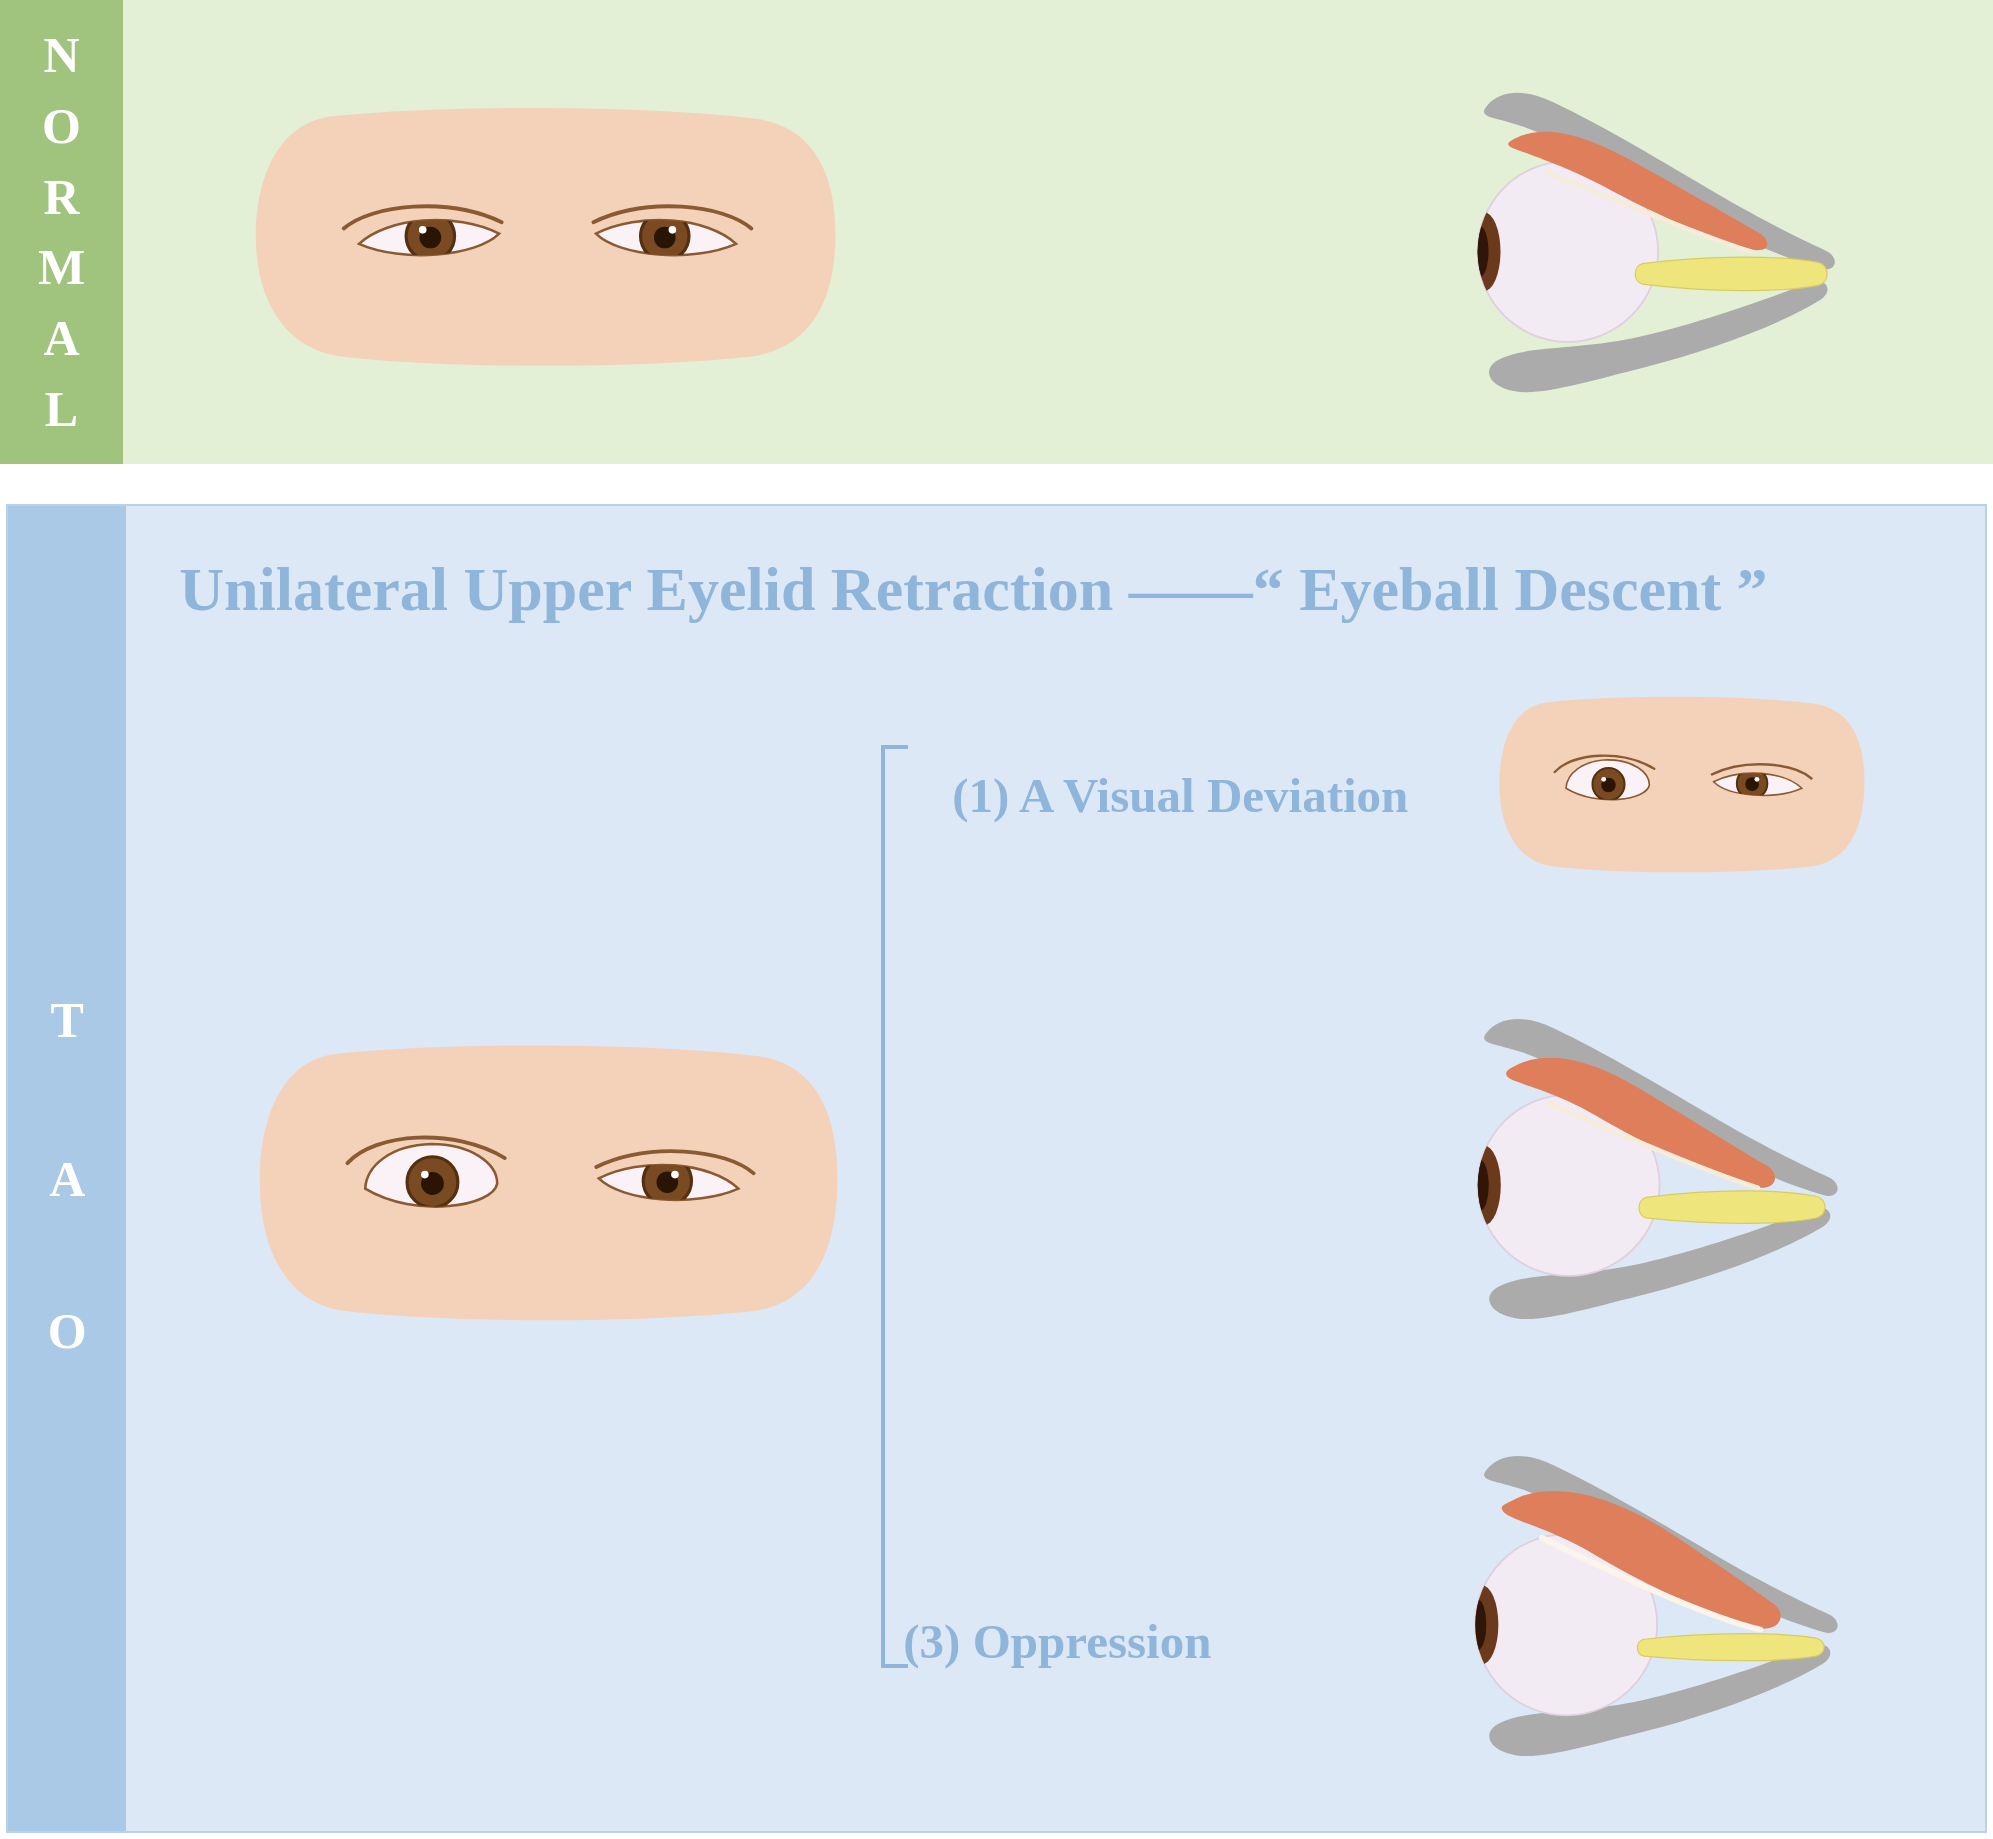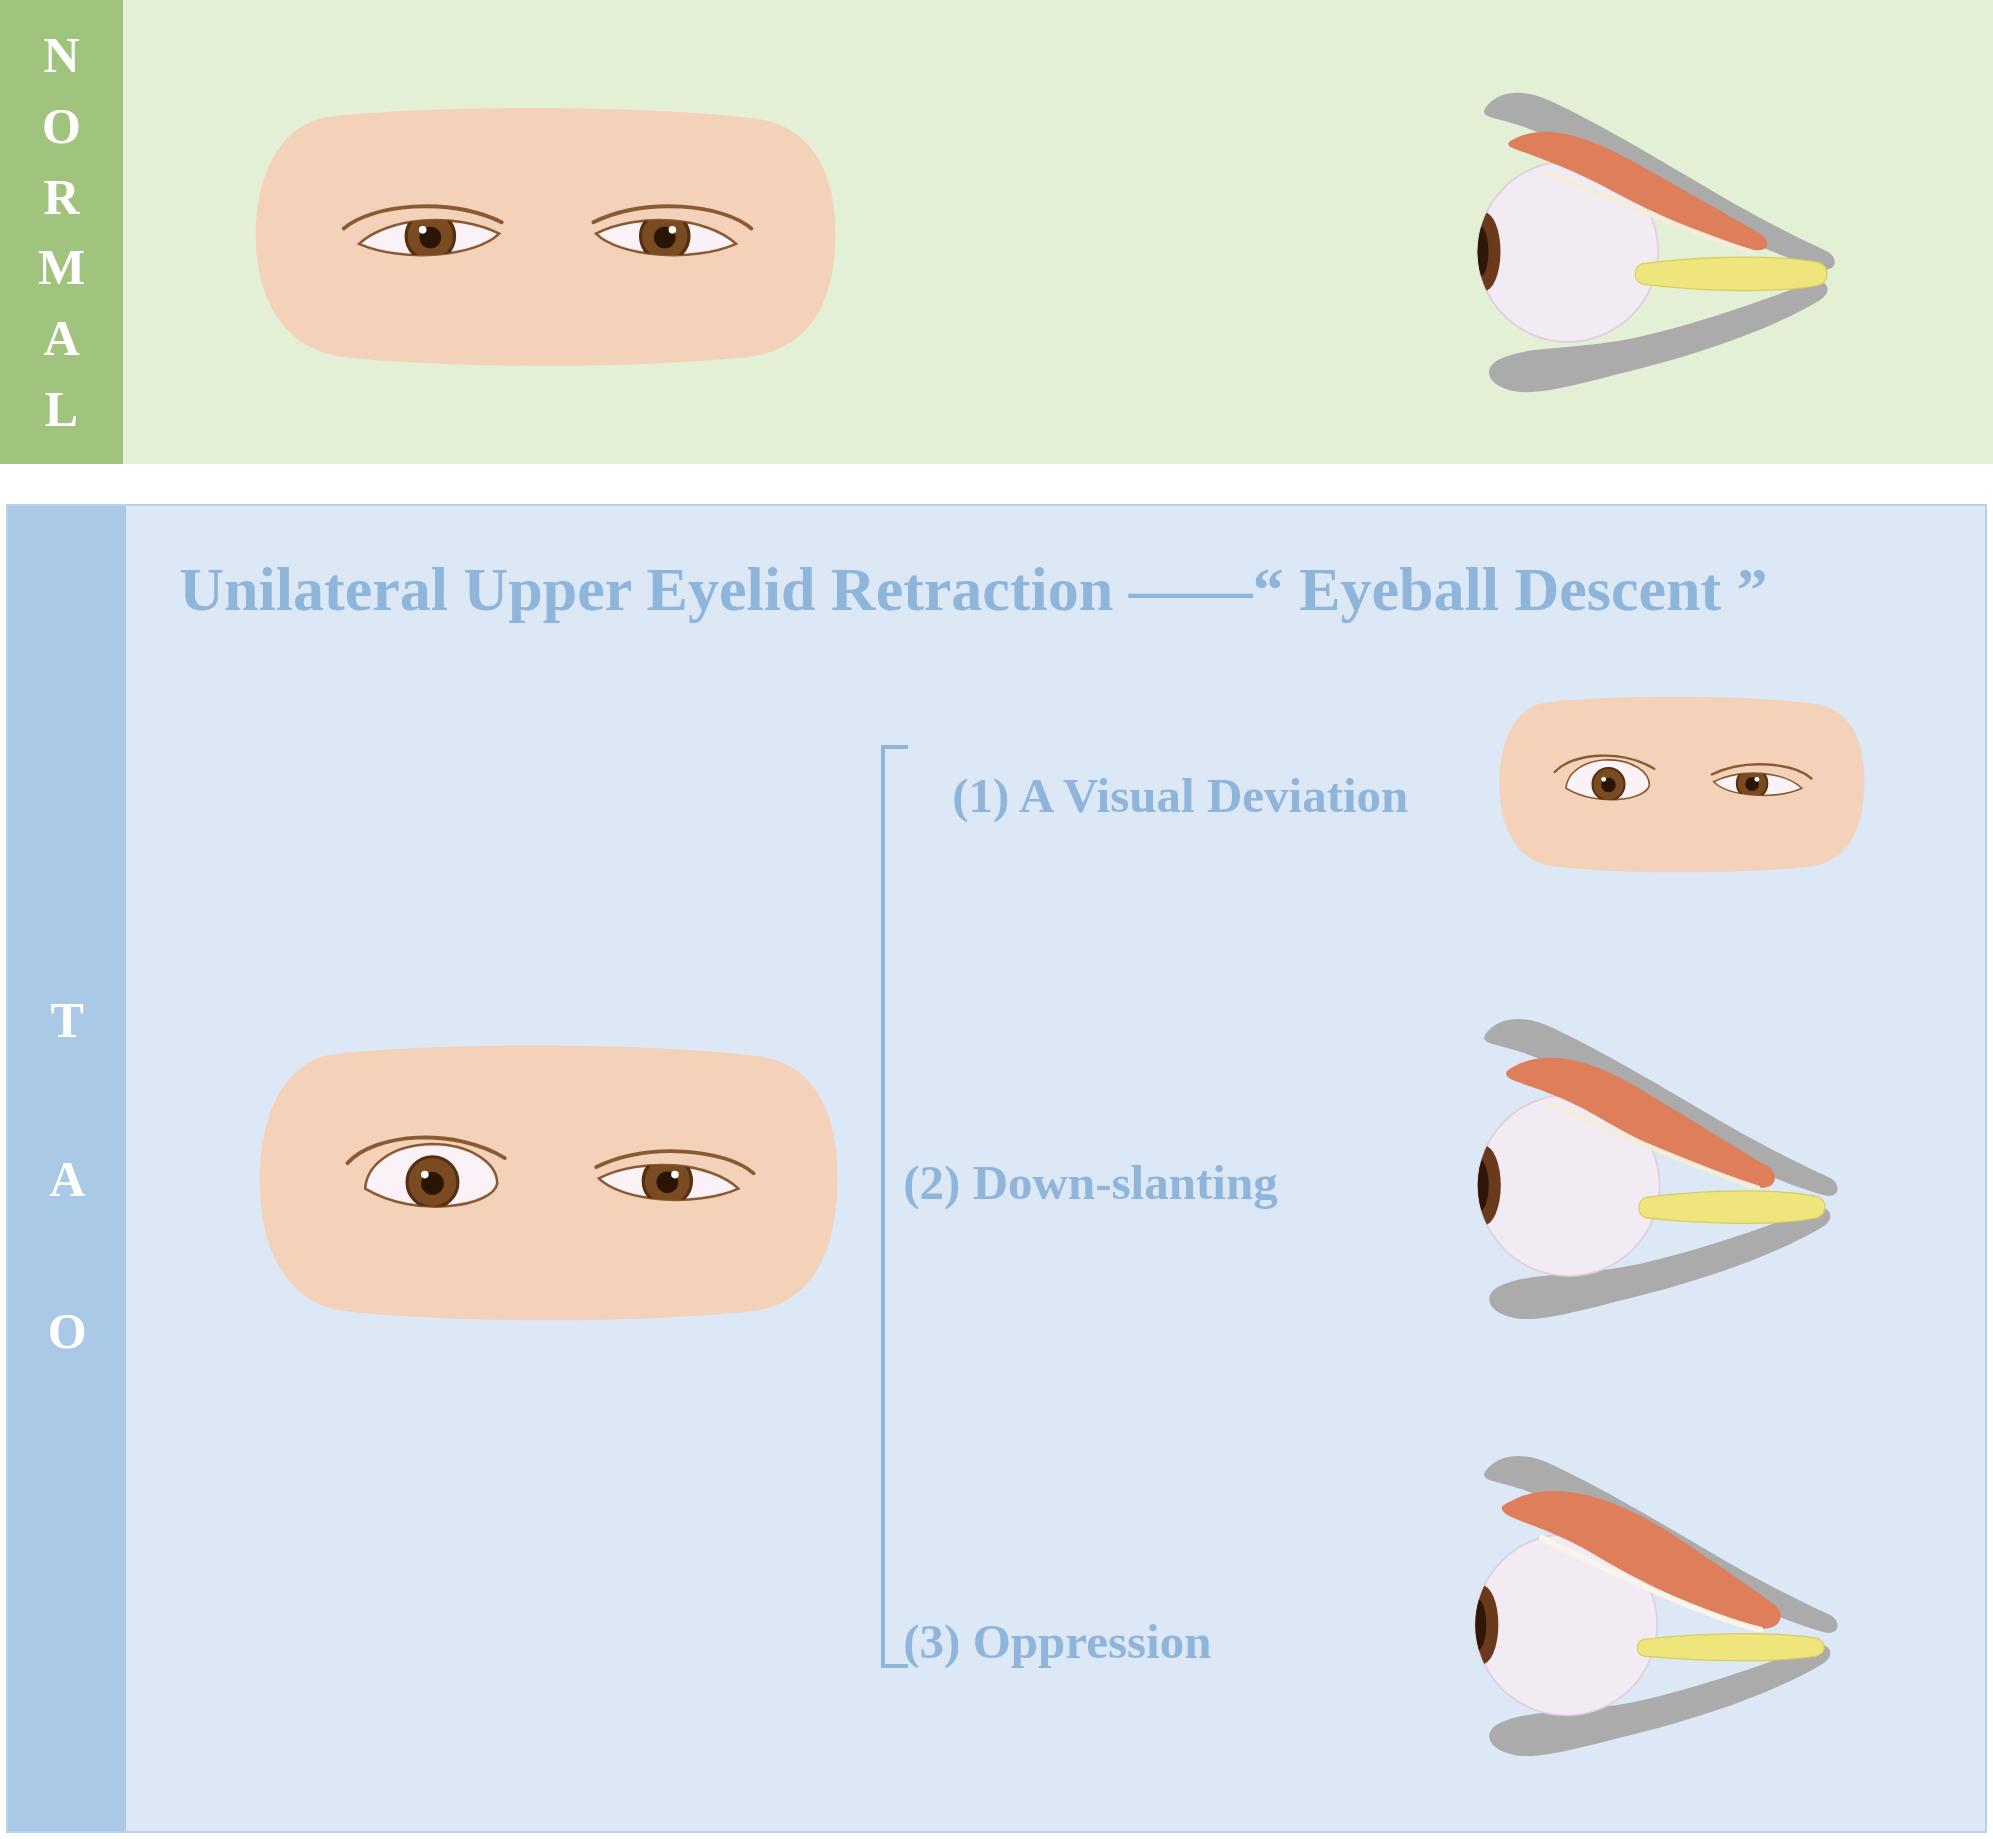--- a/index.html
+++ b/index.html
@@ -153,21 +153,20 @@
           <circle class="iris-ring" cx="-2" cy="-2" r="19"></circle>
           <circle class="f-pupil" cx="-2" cy="-1" r="8.5"></circle>
           <circle class="hl" cx="-8" cy="-7" r="3"></circle>
         </g>
       </g>
     </svg>
 
     <div class="bracket"></div>
 
     <div class="item-label item-1">(1) A Visual Deviation</div>
-    <div class="item-label item-2">(2) Down-slanting</div>
     <div class="item-label item-3">(3) Oppression</div>
 
     <svg class="illus" style="left:1489px;top:188px;width:369px;height:182px" viewBox="0 0 460 224" preserveAspectRatio="none">
       <path class="f-skin" d="M64,10 C150,1 310,1 396,12 C444,19 459,62 458,112 C457,162 441,204 394,212 C305,222 152,222 68,212 C24,205 3,164 3,110 C3,58 22,14 64,10 Z"></path>
       <g transform="translate(142,112)">
         <clipPath id="sf-l">
             <path d="M-56,4 C-55,-14 -36,-30 -4,-31 C27,-31 48,-16 48,0 C45,18 -16,28 -56,4 Z"></path>
           </clipPath>
         <path class="s-lid" d="M-70,-16 C-48,-40 14,-44 54,-20"></path>
         <path class="eye-open" d="M-56,4 C-55,-14 -36,-30 -4,-31 C27,-31 48,-16 48,0 C45,18 -16,28 -56,4 Z"></path>

